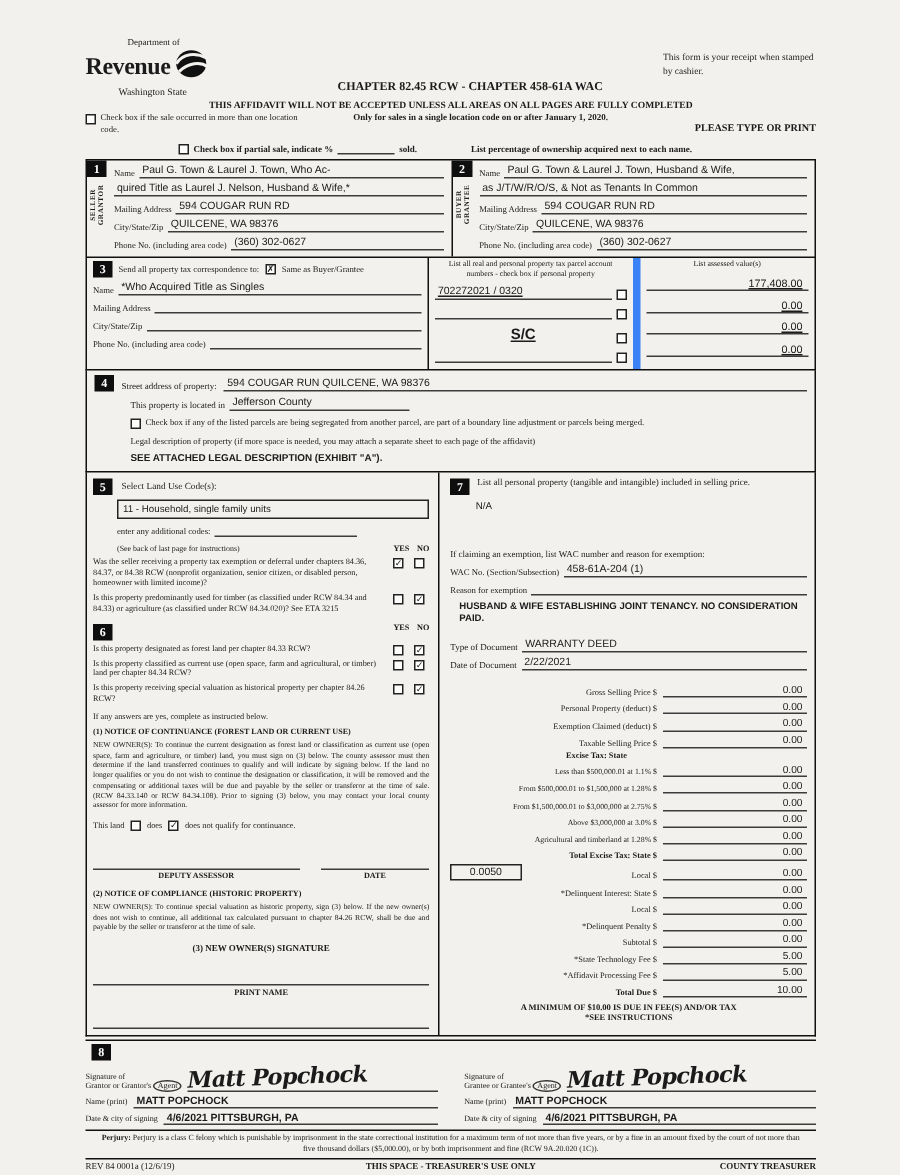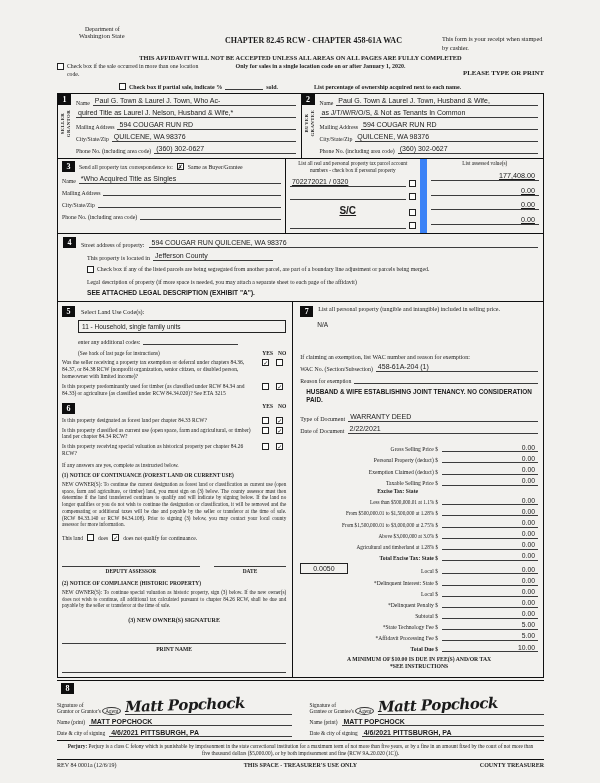--- a/index.html
+++ b/index.html
@@ -33,42 +33,42 @@
 
   
   .hdr { display:flex; }
   .logo { width:128px; flex:none; }
   .logo-l1 { font-size:6px; margin-left:28px; }
   .logo-row { display:flex; align-items:center; }
   .logo-name { font:bold 16px "Liberation Serif",serif; letter-spacing:-0.3px; }
   .logo-l3 { font-size:6.5px; margin-left:22px; }
   .hdr-c { flex:1; text-align:center; padding-top:8px; }
   .title { font:bold 11px "Liberation Serif",serif; letter-spacing:0.2px; }
-  .chapter { font:bold 8px "Liberation Serif",serif; margin-top:2px; }
+  .chapter { font:bold 8px "Liberation Serif",serif; margin-top:19px; }
   .hdr-r { width:102px; flex:none; font-size:6.3px; line-height:1.35; padding-top:9px; }
   .warn { font:bold 6.4px "Liberation Serif",serif; text-align:center; margin-top:2px; }
   .subrow { display:flex; margin-top:2px; }
   .multi { width:150px; font-size:5.8px; line-height:1.3; display:flex; gap:3px; }
   .only { flex:1; text-align:center; font:bold 6px "Liberation Serif",serif; }
   .typeprint { width:110px; text-align:right; font:bold 6.8px "Liberation Serif",serif; padding-top:6px; }
   .partial { display:flex; align-items:flex-end; gap:3px; font-size:6px; margin:5px 0 3px 62px; }
 
   
   .s12 { display:flex; border:1.5px solid #101010; }
   .sbox { width:50%; position:relative; padding:2px 5px 4px 18px; }
   .sbox + .sbox { border-left:1.5px solid #101010; }
   .sbox .nb { position:absolute; left:0; top:0; }
   .vert { position:absolute; left:2px; top:16px; writing-mode:vertical-rl; transform:rotate(180deg);
           font-size:4.8px; letter-spacing:0.4px; line-height:1.15; text-align:center; }
 
   
   .s3 { display:flex; border:1px solid #101010; border-top:none; }
   .s3l { width:47%; padding:2px 4px 4px 4px; border-right:1px solid #101010; }
   .s3hdr { display:flex; align-items:center; gap:4px; font-size:5.8px; }
-  .s3m { width:29%; border-right:7px solid #3b82f6; padding:1px 4px 4px 4px; }
+  .s3m { width:29%; border-right:5px solid #3b82f6; padding:1px 4px 4px 4px; }
   .s3r { width:24%; padding:1px 4px 4px 4px; }
   .colhdr { font-size:5.2px; line-height:1.25; text-align:center; }
   .prow { display:flex; align-items:flex-end; gap:3px; margin-top:4.5px;text-decoration:underline; }
   .pnum { flex:1; font:400 7px "Liberation Sans",sans-serif; border-bottom:1px solid #3c3c3c;
           min-height:9px; padding:0 2px; }
   .sc { font:700 10px "Liberation Sans",sans-serif; text-align:center; border-bottom:none; }
   .aval { flex:1; font:400 7.2px "Liberation Sans",sans-serif; border-bottom:1px solid #3c3c3c;
           min-height:9px; text-align:right; padding:0 4px; }
 
   
@@ -119,20 +119,30 @@
   .foot .l { width:120px; }
 </style>
 </head>
 <body>
 
 <div class="paper">
 
   <div class="hdr">
     <div class="logo">
       <div class="logo-l1">Department of</div>
+      <div class="logo-row">
+        <span class="logo-name">Revenue</span>
+        <span style="margin-left:2px;">
+          <svg width="23" height="21" viewBox="0 0 24 22">
+            <ellipse cx="12" cy="11" rx="10.5" ry="9.5" fill="#111"></ellipse>
+            <path d="M1.5 11 C6 3.5, 15 3, 23 7" stroke="#f2f1ee" stroke-width="2.2" fill="none"></path>
+            <path d="M3.5 16.5 C10 10, 18.5 9.5, 23.5 13" stroke="#f2f1ee" stroke-width="2.2" fill="none"></path>
+          </svg>
+        </span>
+      </div>
       <div class="logo-l3">Washington State</div>
     </div>
     <div class="hdr-c">
       <div class="chapter">CHAPTER 82.45 RCW - CHAPTER 458-61A WAC</div>
     </div>
     <div class="hdr-r">This form is your receipt when stamped by cashier.</div>
   </div>
   <div class="warn">THIS AFFIDAVIT WILL NOT BE ACCEPTED UNLESS ALL AREAS ON ALL PAGES ARE FULLY COMPLETED</div>
 
   <div class="subrow">

